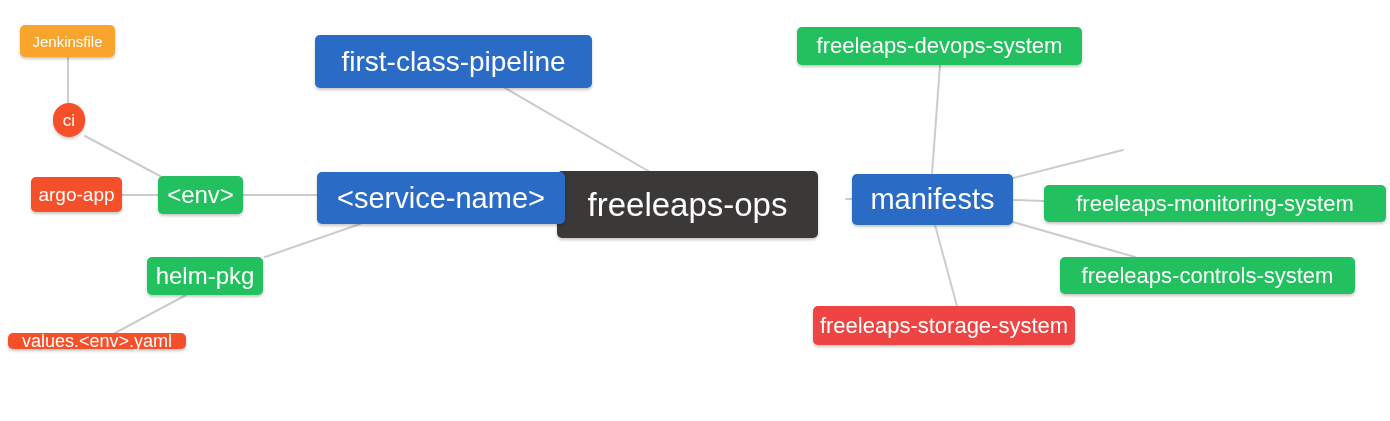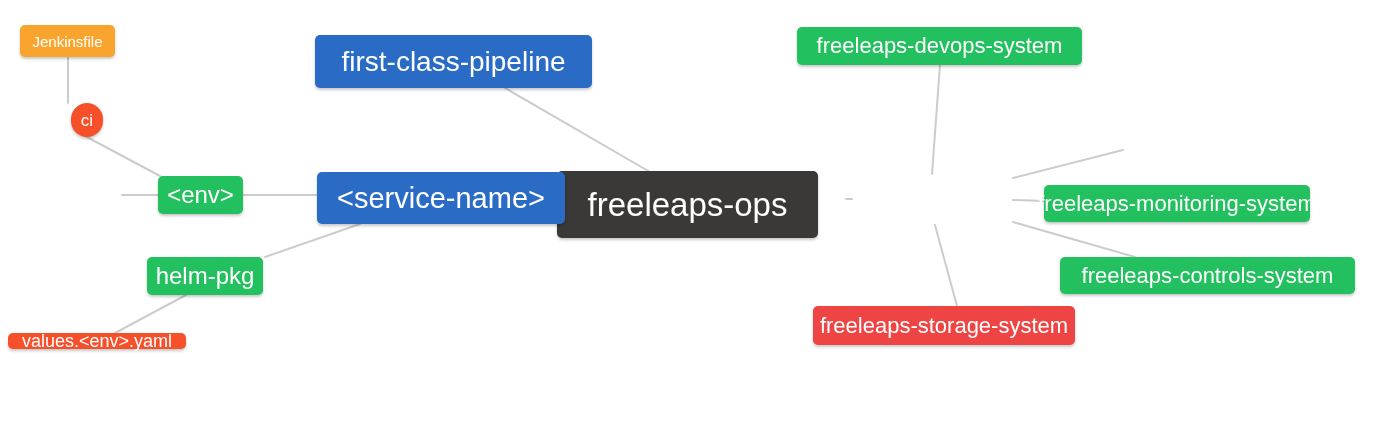--- a/index.html
+++ b/index.html
@@ -44,23 +44,25 @@
       <line x1="932" y1="174" x2="940" y2="65" stroke="#cccccc" stroke-width="2" stroke-linecap="round"></line>
       <line x1="1013" y1="178" x2="1123" y2="150" stroke="#cccccc" stroke-width="2" stroke-linecap="round"></line>
       <line x1="1013" y1="200" x2="1044" y2="201" stroke="#cccccc" stroke-width="2" stroke-linecap="round"></line>
       <line x1="1013" y1="222" x2="1135" y2="257" stroke="#cccccc" stroke-width="2" stroke-linecap="round"></line>
       <line x1="935" y1="225" x2="957" y2="306" stroke="#cccccc" stroke-width="2" stroke-linecap="round"></line>
     </svg>
   <div id="node-layer">
       <div class="node" style="left: 557px; top: 171px; width: 261px; height: 67px; font-size: 33px; background: rgb(59, 56, 56); color: rgb(255, 255, 255);">freeleaps-ops</div>
       <div class="node" style="left: 315px; top: 35px; width: 277px; height: 53px; font-size: 28px; background: rgb(42, 107, 197); color: rgb(255, 255, 255);">first-class-pipeline</div>
       <div class="node" style="left: 317px; top: 172px; width: 248px; height: 52px; font-size: 29px; background: rgb(42, 107, 197); color: rgb(255, 255, 255);">&lt;service-name&gt;</div>
+      <div class="node" style="left: 852px; top: 174px; width: 161px; height: 51px; font-size: 29px; background: rgb(42, 107, 197); color: rgb(255, 255, 255);">manifests</div>
       <div class="node" style="left: 158px; top: 176px; width: 85px; height: 38px; font-size: 24px; background: rgb(34, 192, 94); color: rgb(255, 255, 255);">&lt;env&gt;</div>
       <div class="node" style="left: 147px; top: 257px; width: 116px; height: 38px; font-size: 24px; background: rgb(34, 192, 94); color: rgb(255, 255, 255);">helm-pkg</div>
-      <div class="node" style="left: 71px; top: 103px; width: 32px; height: 34px; font-size: 17px; background: rgb(246, 80, 43); color: rgb(255, 255, 255); border-radius: 16px;">ci</div>
+      <div class="node" style="left: 53px; top: 103px; width: 32px; height: 34px; font-size: 17px; background: rgb(246, 80, 43); color: rgb(255, 255, 255); border-radius: 16px;">ci</div>
+      <div class="node" style="left: 31px; top: 177px; width: 91px; height: 35px; font-size: 19px; background: rgb(246, 80, 43); color: rgb(255, 255, 255);">argo-app</div>
       <div class="node" style="left: 8px; top: 333px; width: 178px; height: 16px; font-size: 18px; background: rgb(246, 80, 43); color: rgb(255, 255, 255);">values.&lt;env&gt;.yaml</div>
       <div class="node" style="left: 20px; top: 25px; width: 95px; height: 32px; font-size: 15px; background: rgb(249, 164, 44); color: rgb(255, 255, 255);">Jenkinsfile</div>
       <div class="node" style="left: 797px; top: 27px; width: 285px; height: 38px; font-size: 22px; background: rgb(34, 192, 94); color: rgb(255, 255, 255);">freeleaps-devops-system</div>
-      <div class="node" style="left: 1044px; top: 185px; width: 266px; height: 37px; font-size: 22px; background: rgb(34, 192, 94); color: rgb(255, 255, 255);">freeleaps-monitoring-system</div>
+      <div class="node" style="left: 1044px; top: 185px; width: 342px; height: 37px; font-size: 22px; background: rgb(34, 192, 94); color: rgb(255, 255, 255);">freeleaps-monitoring-system</div>
       <div class="node" style="left: 1060px; top: 257px; width: 295px; height: 37px; font-size: 22px; background: rgb(34, 192, 94); color: rgb(255, 255, 255);">freeleaps-controls-system</div>
       <div class="node" style="left: 813px; top: 306px; width: 262px; height: 39px; font-size: 22px; background: #ef4444; color: rgb(255, 255, 255);">freeleaps-storage-system</div>
     </div>
 </div>
 
 </body></html>

